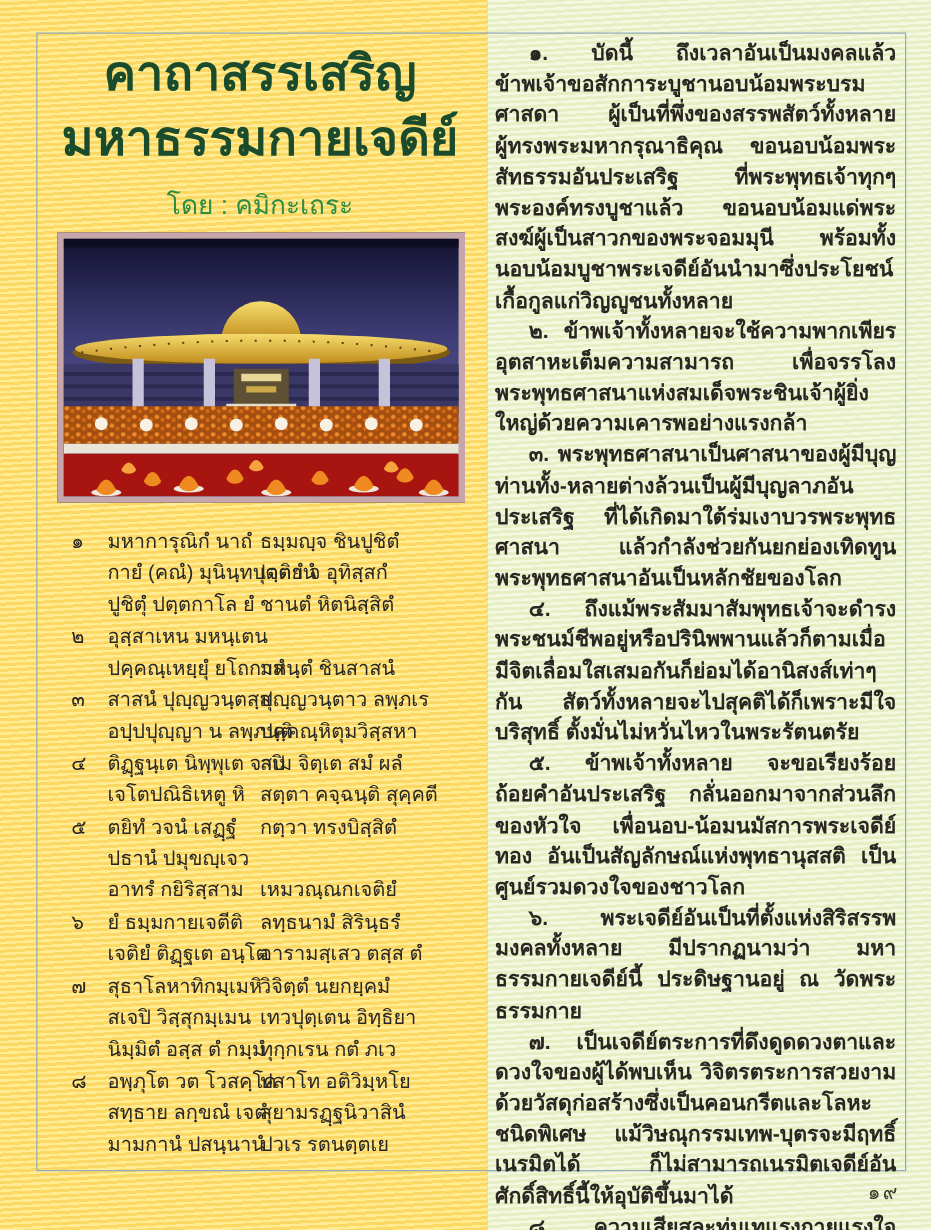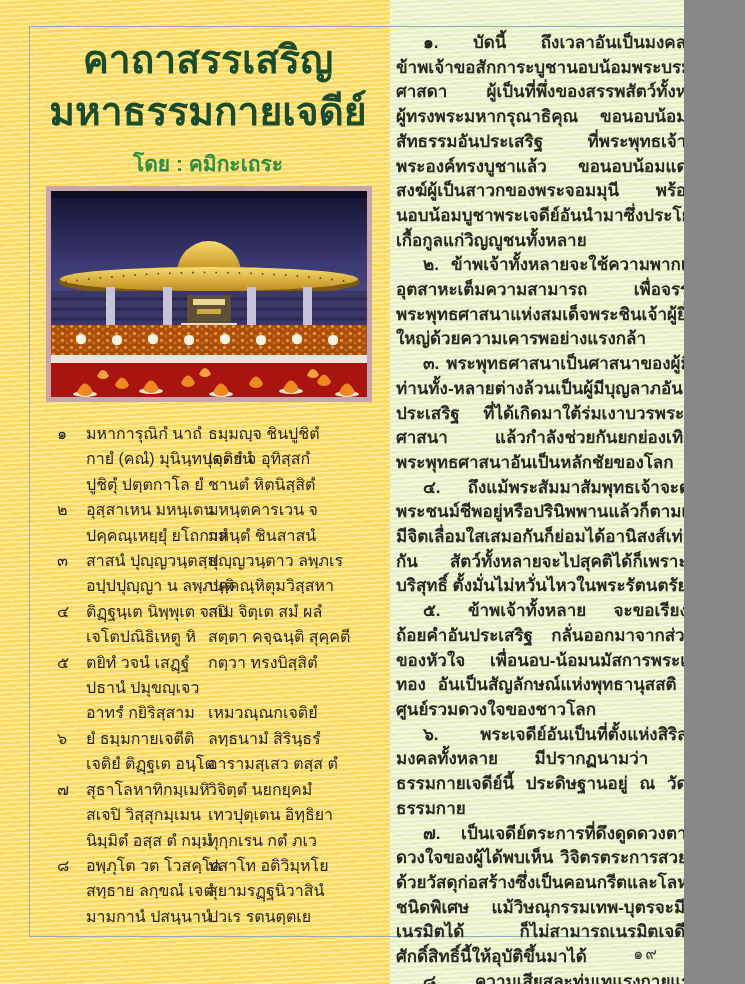--- a/index.html
+++ b/index.html
@@ -1,17 +1,17 @@
 <!DOCTYPE html>
 <html><head>
 <meta charset="utf-8">
 <style>
   html,body{margin:0;padding:0;background:#888;}
   .page{
-    position:relative;width:684px;height:984px;overflow:hidden;
+    position:relative;width:745px;height:984px;overflow:hidden;
     font-family:"Liberation Sans","DejaVu Sans",sans-serif;
     -webkit-font-smoothing:antialiased;
   }
   
   .bg-left{
     position:absolute;left:0;top:0;width:390px;height:984px;
     background-color:#fbd863;
     background-image:repeating-linear-gradient(177deg,#ffec92 0 2px,rgba(255,236,146,0) 2px 4.4px);
   }
   .bg-right{
@@ -23,21 +23,21 @@
     position:absolute;left:29px;top:26px;width:694px;height:909px;
     border:1px solid #93abbb;pointer-events:none;
   }
   .title-block{
     position:absolute;left:36px;top:34px;width:344px;text-align:center;
   }
   .title-line{
     font-size:39px;font-weight:700;color:#1b4b2d;line-height:52px;letter-spacing:0px;
   }
   .byline{
-    margin-top:9px;font-size:21px;font-weight:700;color:#2f8c45;
+    margin-top:9px;font-size:21px;font-weight:400;color:#2f8c45;
   }
   .photo{
     position:absolute;left:46px;top:186px;width:326px;height:216px;margin:0;
     border:5px solid #c7a6ab;box-sizing:border-box;background:#17163a;
     box-shadow:inset 0 0 0 1px #efe9e0;
   }
   .photo svg{display:block;width:100%;height:100%;}
   .verses{
     position:absolute;left:40px;top:421px;width:346px;
     font-size:16px;color:#2a2722;
@@ -164,21 +164,20 @@
 
   <div class="v-row">
     <span class="v-num"></span>
     <span class="v-left">ปูชิตุํ ปตฺตกาโล ยํ</span>
     <span class="v-right">ชานตํ หิตนิสฺสิตํ</span>
   </div>
 
   <div class="v-row">
     <span class="v-num">๒</span>
     <span class="v-left">อุสฺสาเหน มหนฺเตน</span>
-    <span class="v-right">มหนฺตคารเวน จ</span>
   </div>
 
   <div class="v-row">
     <span class="v-num"></span>
     <span class="v-left">ปคฺคณฺเหยฺยุํ ยโถกาสํ</span>
     <span class="v-right">มหนฺตํ ชินสาสนํ</span>
   </div>
 
   <div class="v-row">
     <span class="v-num">๓</span>

